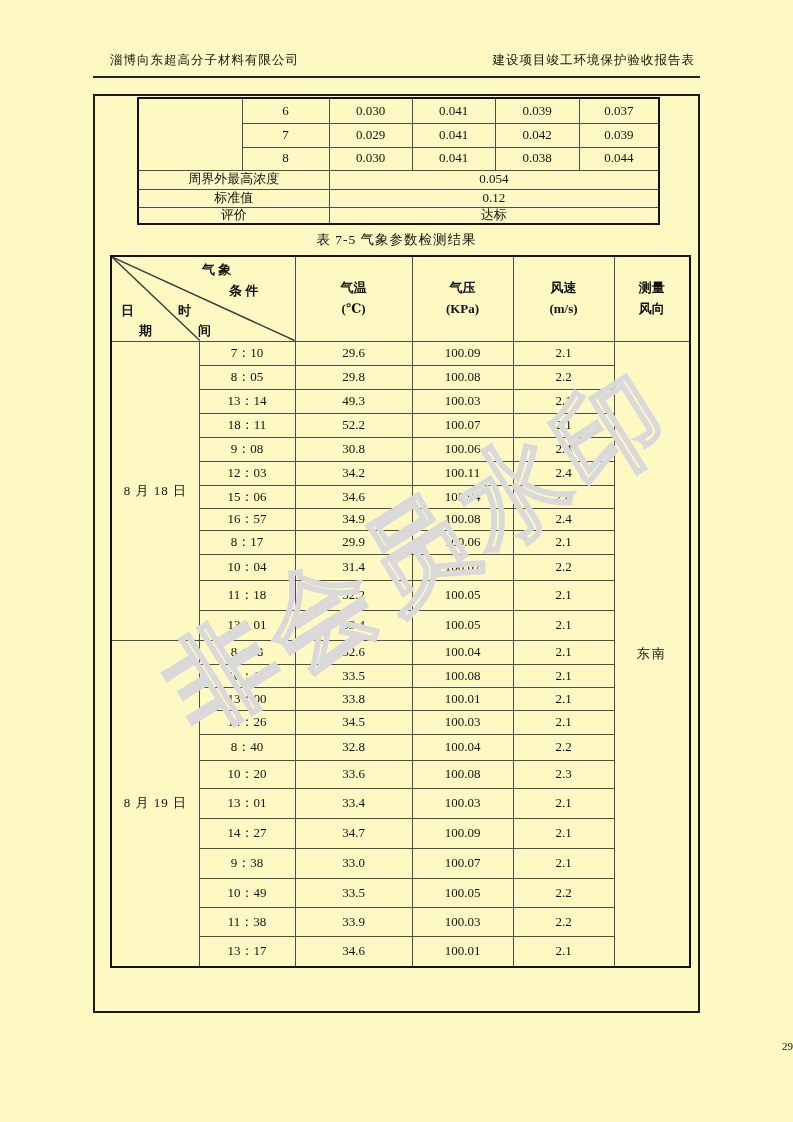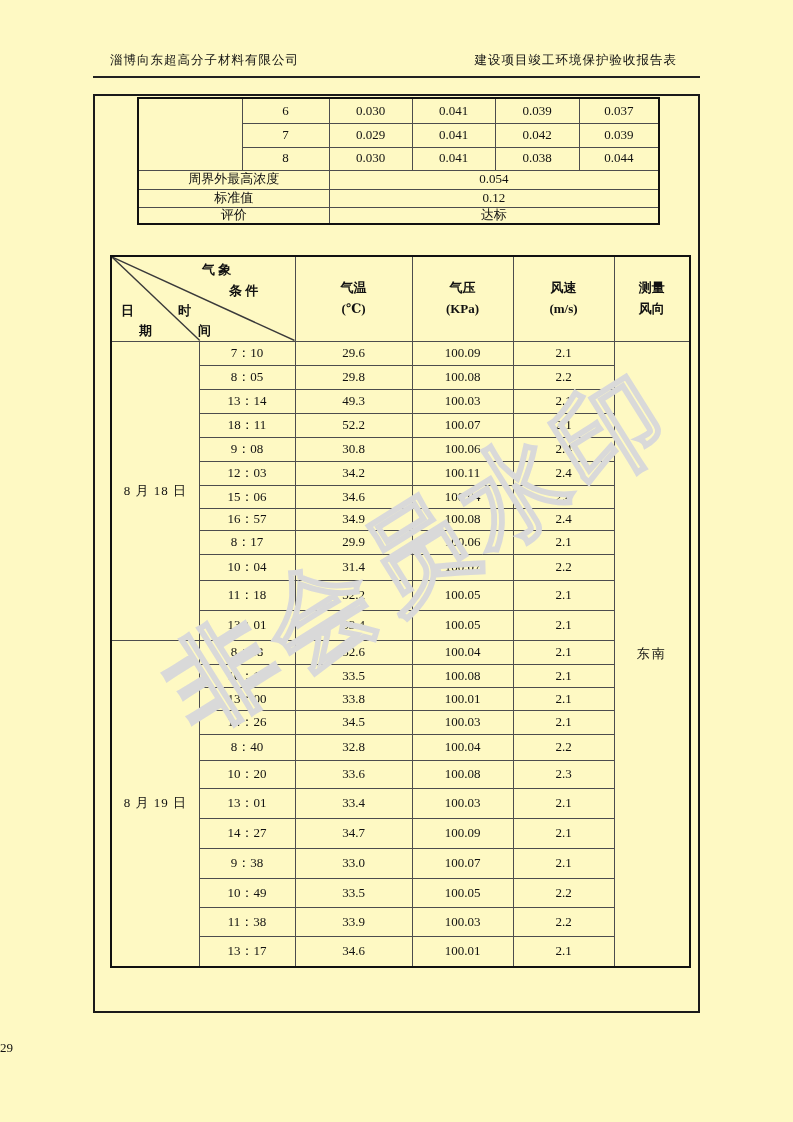--- a/index.html
+++ b/index.html
@@ -1,20 +1,20 @@
 <!DOCTYPE html>
 <html><head>
 <meta charset="utf-8">
 <style>
   html,body{margin:0;padding:0;background:#fff;}
   .page{position:relative;width:793px;height:1122px;background:#fef9c3;overflow:hidden;
         font-family:"Liberation Serif","DejaVu Serif",serif;color:#111;}
   
   .doc-header-left{position:absolute;left:110px;top:52px;font-size:12.5px;letter-spacing:1px;}
-  .doc-header-right{position:absolute;right:116px;top:52px;font-size:12.5px;letter-spacing:1px;}
+  .doc-header-right{position:absolute;right:98px;top:52px;font-size:12.5px;letter-spacing:1px;}
   .header-rule{position:absolute;left:93px;top:76px;width:607px;height:2px;background:#222;}
   
   .frame{position:absolute;left:93px;top:94px;width:607px;height:919px;
          border:2px solid #1a1a1a;box-sizing:border-box;background:transparent;}
   
   .noise{position:absolute;left:137px;top:97px;border-collapse:collapse;table-layout:fixed;
          border:2px solid #111;}
   .noise td{border:1px solid #4d4d4d;text-align:center;vertical-align:middle;
             font-size:13px;padding:0;line-height:1.1;}
   
@@ -26,21 +26,21 @@
   .wx th,.wx td{border:1px solid #4d4d4d;text-align:center;vertical-align:middle;
                 font-size:13px;padding:0;}
   .wx thead tr{height:85px;}
   .wx th{font-weight:bold;line-height:1.6;}
   .corner{position:relative;padding:0;}
   .corner svg{position:absolute;left:0;top:0;width:100%;height:100%;display:block;}
   .c-lab{position:absolute;font-size:13px;font-weight:bold;white-space:pre;line-height:1;}
   .date-cell{letter-spacing:1px;}
   .wind-cell{letter-spacing:2px;}
   
-  .footer-page{position:absolute;left:0;top:1040px;width:793px;text-align:left;font-size:13px;}
+  .footer-page{position:absolute;left:0;top:1040px;width:793px;text-align:right;font-size:11px;}
   
   .watermark{position:absolute;left:60px;top:480px;width:720px;text-align:center;
              font-size:106px;font-weight:bold;letter-spacing:8px;white-space:nowrap;
              font-family:"Liberation Sans","DejaVu Sans",sans-serif;
              color:transparent;-webkit-text-stroke:2.5px #d9d9d9;
              transform:rotate(-32deg);transform-origin:center center;
              pointer-events:none;z-index:5;}
 </style>
 </head>
 <body>
@@ -93,20 +93,21 @@
         <td colspan="2">标准值</td>
         <td colspan="4">0.12</td>
       </tr>
       <tr style="height:17px">
         <td colspan="2">评价</td>
         <td colspan="4">达标</td>
       </tr>
     </tbody>
   </table>
 
+  <div class="tbl-title">表 7-5 气象参数检测结果</div>
 
   <table class="wx">
     <colgroup>
       <col style="width:88px">
         <col style="width:96px">
         <col style="width:117px">
       <col style="width:101px">
         <col style="width:101px">
         <col style="width:76px">
     </colgroup>

